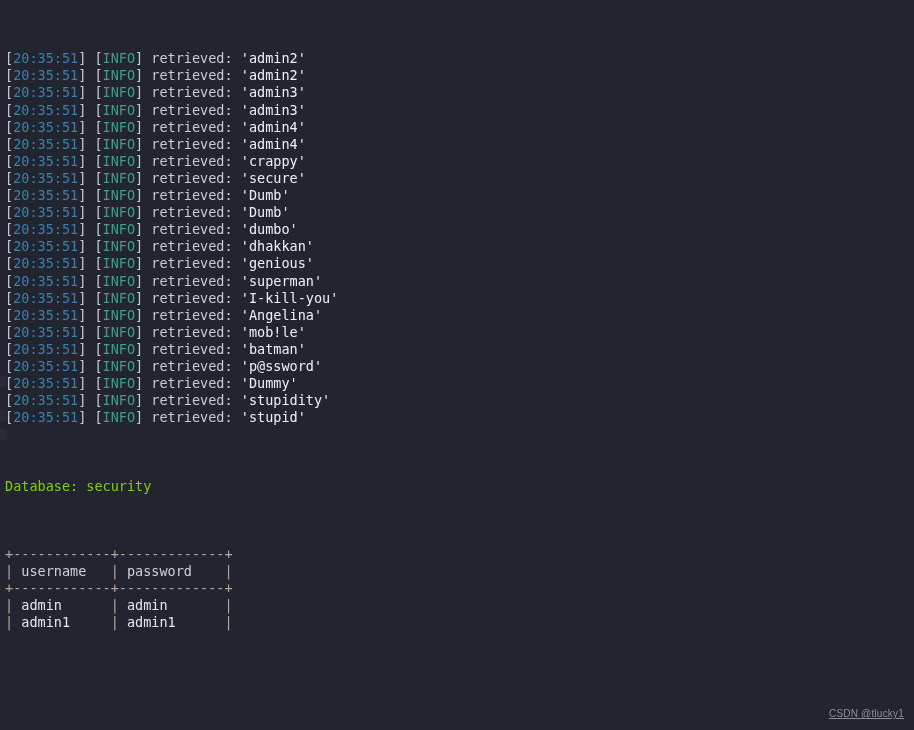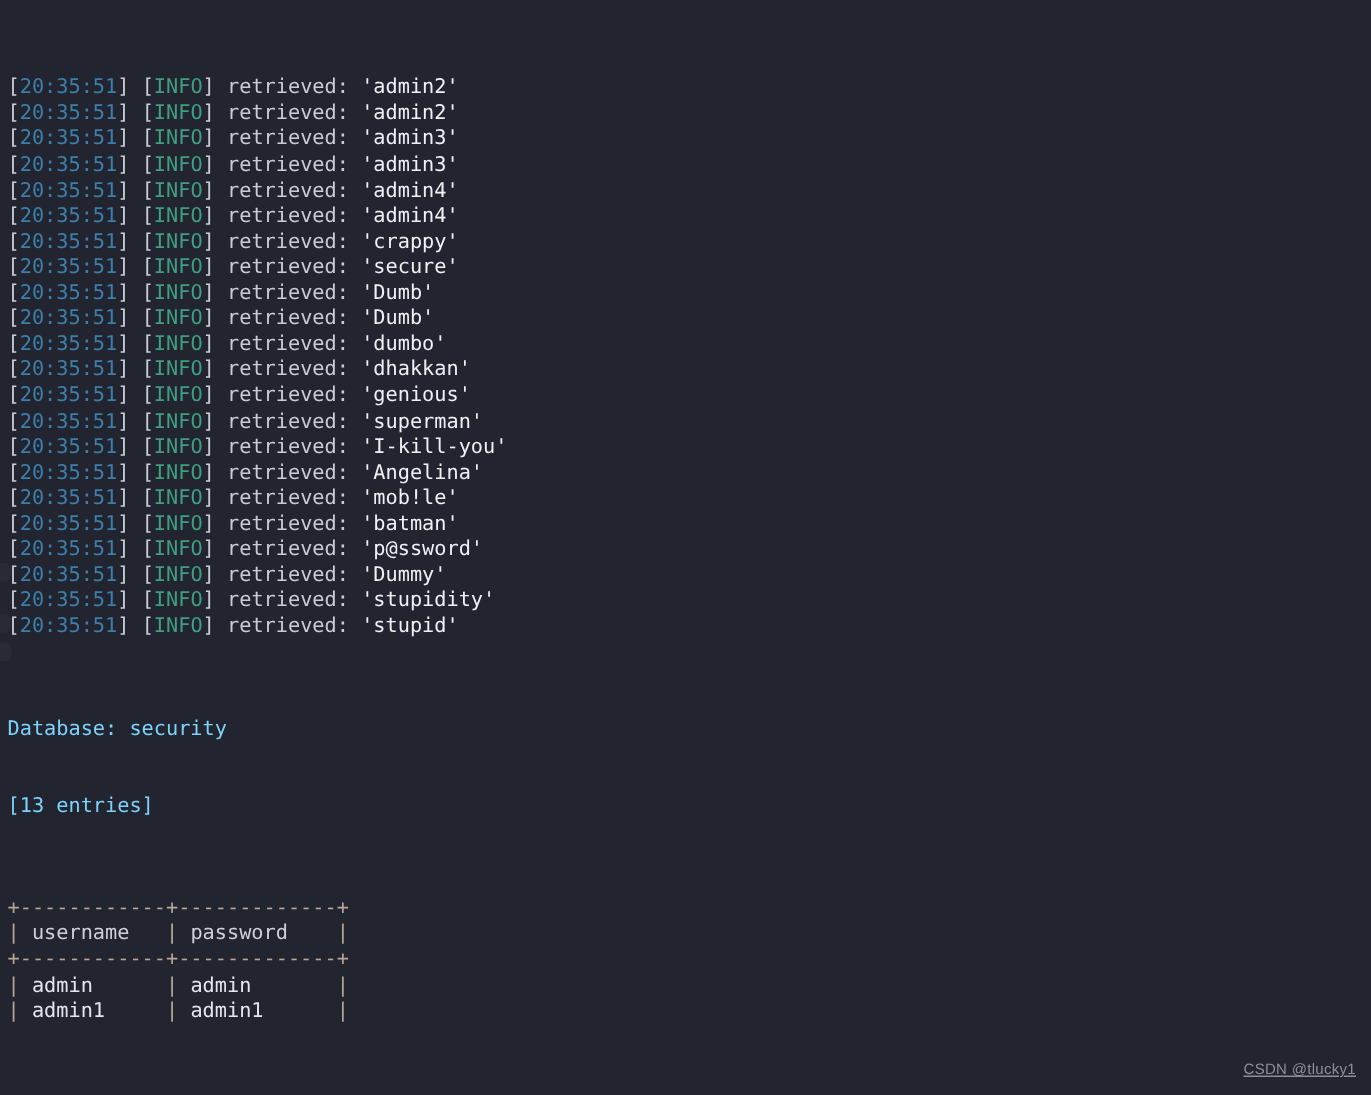--- a/index.html
+++ b/index.html
@@ -43,21 +43,21 @@
   }
 
   .tok-ts        { color: #3d7fab; }
   .tok-bracket   { color: #c9ccd4; }
   .tok-info      { color: #3f9f80; }
   .tok-msg       { color: #c9ccd4; }
   .tok-value     { color: #eef0f4; }
 
   .plain-line {
     white-space: pre;
-    color: #7dd3fc;
+    color: #84cc16;
     height: 17.1px;
   }
 
   
   .ascii-table {
     white-space: pre;
     color: #d8dbe2;
     margin-top: 0;
   }
   .ascii-table .rule {
@@ -105,21 +105,20 @@
 
   <div class="ghost-dot" style="left:-3px; top:375px;"></div>
   <div class="ghost-dot" style="left:-3px; top:409px;"></div>
   <div class="ghost-dot" style="left:-3px; top:428px;"></div>
 
   <div class="console-body">
 
     <div id="log-container"><div class="log-line"><span class="tok-bracket">[</span><span class="tok-ts">20:35:51</span><span class="tok-bracket">] [</span><span class="tok-info">INFO</span><span class="tok-bracket">] </span><span class="tok-msg">retrieved:</span><span class="tok-msg"> </span><span class="tok-value">'admin2'</span></div><div class="log-line"><span class="tok-bracket">[</span><span class="tok-ts">20:35:51</span><span class="tok-bracket">] [</span><span class="tok-info">INFO</span><span class="tok-bracket">] </span><span class="tok-msg">retrieved:</span><span class="tok-msg"> </span><span class="tok-value">'admin2'</span></div><div class="log-line"><span class="tok-bracket">[</span><span class="tok-ts">20:35:51</span><span class="tok-bracket">] [</span><span class="tok-info">INFO</span><span class="tok-bracket">] </span><span class="tok-msg">retrieved:</span><span class="tok-msg"> </span><span class="tok-value">'admin3'</span></div><div class="log-line"><span class="tok-bracket">[</span><span class="tok-ts">20:35:51</span><span class="tok-bracket">] [</span><span class="tok-info">INFO</span><span class="tok-bracket">] </span><span class="tok-msg">retrieved:</span><span class="tok-msg"> </span><span class="tok-value">'admin3'</span></div><div class="log-line"><span class="tok-bracket">[</span><span class="tok-ts">20:35:51</span><span class="tok-bracket">] [</span><span class="tok-info">INFO</span><span class="tok-bracket">] </span><span class="tok-msg">retrieved:</span><span class="tok-msg"> </span><span class="tok-value">'admin4'</span></div><div class="log-line"><span class="tok-bracket">[</span><span class="tok-ts">20:35:51</span><span class="tok-bracket">] [</span><span class="tok-info">INFO</span><span class="tok-bracket">] </span><span class="tok-msg">retrieved:</span><span class="tok-msg"> </span><span class="tok-value">'admin4'</span></div><div class="log-line"><span class="tok-bracket">[</span><span class="tok-ts">20:35:51</span><span class="tok-bracket">] [</span><span class="tok-info">INFO</span><span class="tok-bracket">] </span><span class="tok-msg">retrieved:</span><span class="tok-msg"> </span><span class="tok-value">'crappy'</span></div><div class="log-line"><span class="tok-bracket">[</span><span class="tok-ts">20:35:51</span><span class="tok-bracket">] [</span><span class="tok-info">INFO</span><span class="tok-bracket">] </span><span class="tok-msg">retrieved:</span><span class="tok-msg"> </span><span class="tok-value">'secure'</span></div><div class="log-line"><span class="tok-bracket">[</span><span class="tok-ts">20:35:51</span><span class="tok-bracket">] [</span><span class="tok-info">INFO</span><span class="tok-bracket">] </span><span class="tok-msg">retrieved:</span><span class="tok-msg"> </span><span class="tok-value">'Dumb'</span></div><div class="log-line"><span class="tok-bracket">[</span><span class="tok-ts">20:35:51</span><span class="tok-bracket">] [</span><span class="tok-info">INFO</span><span class="tok-bracket">] </span><span class="tok-msg">retrieved:</span><span class="tok-msg"> </span><span class="tok-value">'Dumb'</span></div><div class="log-line"><span class="tok-bracket">[</span><span class="tok-ts">20:35:51</span><span class="tok-bracket">] [</span><span class="tok-info">INFO</span><span class="tok-bracket">] </span><span class="tok-msg">retrieved:</span><span class="tok-msg"> </span><span class="tok-value">'dumbo'</span></div><div class="log-line"><span class="tok-bracket">[</span><span class="tok-ts">20:35:51</span><span class="tok-bracket">] [</span><span class="tok-info">INFO</span><span class="tok-bracket">] </span><span class="tok-msg">retrieved:</span><span class="tok-msg"> </span><span class="tok-value">'dhakkan'</span></div><div class="log-line"><span class="tok-bracket">[</span><span class="tok-ts">20:35:51</span><span class="tok-bracket">] [</span><span class="tok-info">INFO</span><span class="tok-bracket">] </span><span class="tok-msg">retrieved:</span><span class="tok-msg"> </span><span class="tok-value">'genious'</span></div><div class="log-line"><span class="tok-bracket">[</span><span class="tok-ts">20:35:51</span><span class="tok-bracket">] [</span><span class="tok-info">INFO</span><span class="tok-bracket">] </span><span class="tok-msg">retrieved:</span><span class="tok-msg"> </span><span class="tok-value">'superman'</span></div><div class="log-line"><span class="tok-bracket">[</span><span class="tok-ts">20:35:51</span><span class="tok-bracket">] [</span><span class="tok-info">INFO</span><span class="tok-bracket">] </span><span class="tok-msg">retrieved:</span><span class="tok-msg"> </span><span class="tok-value">'I-kill-you'</span></div><div class="log-line"><span class="tok-bracket">[</span><span class="tok-ts">20:35:51</span><span class="tok-bracket">] [</span><span class="tok-info">INFO</span><span class="tok-bracket">] </span><span class="tok-msg">retrieved:</span><span class="tok-msg"> </span><span class="tok-value">'Angelina'</span></div><div class="log-line"><span class="tok-bracket">[</span><span class="tok-ts">20:35:51</span><span class="tok-bracket">] [</span><span class="tok-info">INFO</span><span class="tok-bracket">] </span><span class="tok-msg">retrieved:</span><span class="tok-msg"> </span><span class="tok-value">'mob!le'</span></div><div class="log-line"><span class="tok-bracket">[</span><span class="tok-ts">20:35:51</span><span class="tok-bracket">] [</span><span class="tok-info">INFO</span><span class="tok-bracket">] </span><span class="tok-msg">retrieved:</span><span class="tok-msg"> </span><span class="tok-value">'batman'</span></div><div class="log-line"><span class="tok-bracket">[</span><span class="tok-ts">20:35:51</span><span class="tok-bracket">] [</span><span class="tok-info">INFO</span><span class="tok-bracket">] </span><span class="tok-msg">retrieved:</span><span class="tok-msg"> </span><span class="tok-value">'p@ssword'</span></div><div class="log-line"><span class="tok-bracket">[</span><span class="tok-ts">20:35:51</span><span class="tok-bracket">] [</span><span class="tok-info">INFO</span><span class="tok-bracket">] </span><span class="tok-msg">retrieved:</span><span class="tok-msg"> </span><span class="tok-value">'Dummy'</span></div><div class="log-line"><span class="tok-bracket">[</span><span class="tok-ts">20:35:51</span><span class="tok-bracket">] [</span><span class="tok-info">INFO</span><span class="tok-bracket">] </span><span class="tok-msg">retrieved:</span><span class="tok-msg"> </span><span class="tok-value">'stupidity'</span></div><div class="log-line"><span class="tok-bracket">[</span><span class="tok-ts">20:35:51</span><span class="tok-bracket">] [</span><span class="tok-info">INFO</span><span class="tok-bracket">] </span><span class="tok-msg">retrieved:</span><span class="tok-msg"> </span><span class="tok-value">'stupid'</span></div></div>
 
     <div class="plain-line">Database: security</div>
-    <div class="plain-line">[13 entries]</div>
 
     <div class="ascii-table" id="ascii-table"><div class="rule">+------------+-------------+</div><div class="trow"><span class="pipe">| </span><span class="headcell">username   </span><span class="pipe">| </span><span class="headcell">password    </span><span class="pipe">|</span></div><div class="rule">+------------+-------------+</div><div class="trow"><span class="pipe">| </span><span class="cell">admin      </span><span class="pipe">| </span><span class="cell">admin       </span><span class="pipe">|</span></div><div class="trow"><span class="pipe">| </span><span class="cell">admin1     </span><span class="pipe">| </span><span class="cell">admin1      </span><span class="pipe">|</span></div></div>
 
   </div>
 
   <div class="watermark">CSDN @tlucky1</div>
 
 </div>
 
 </body></html>

